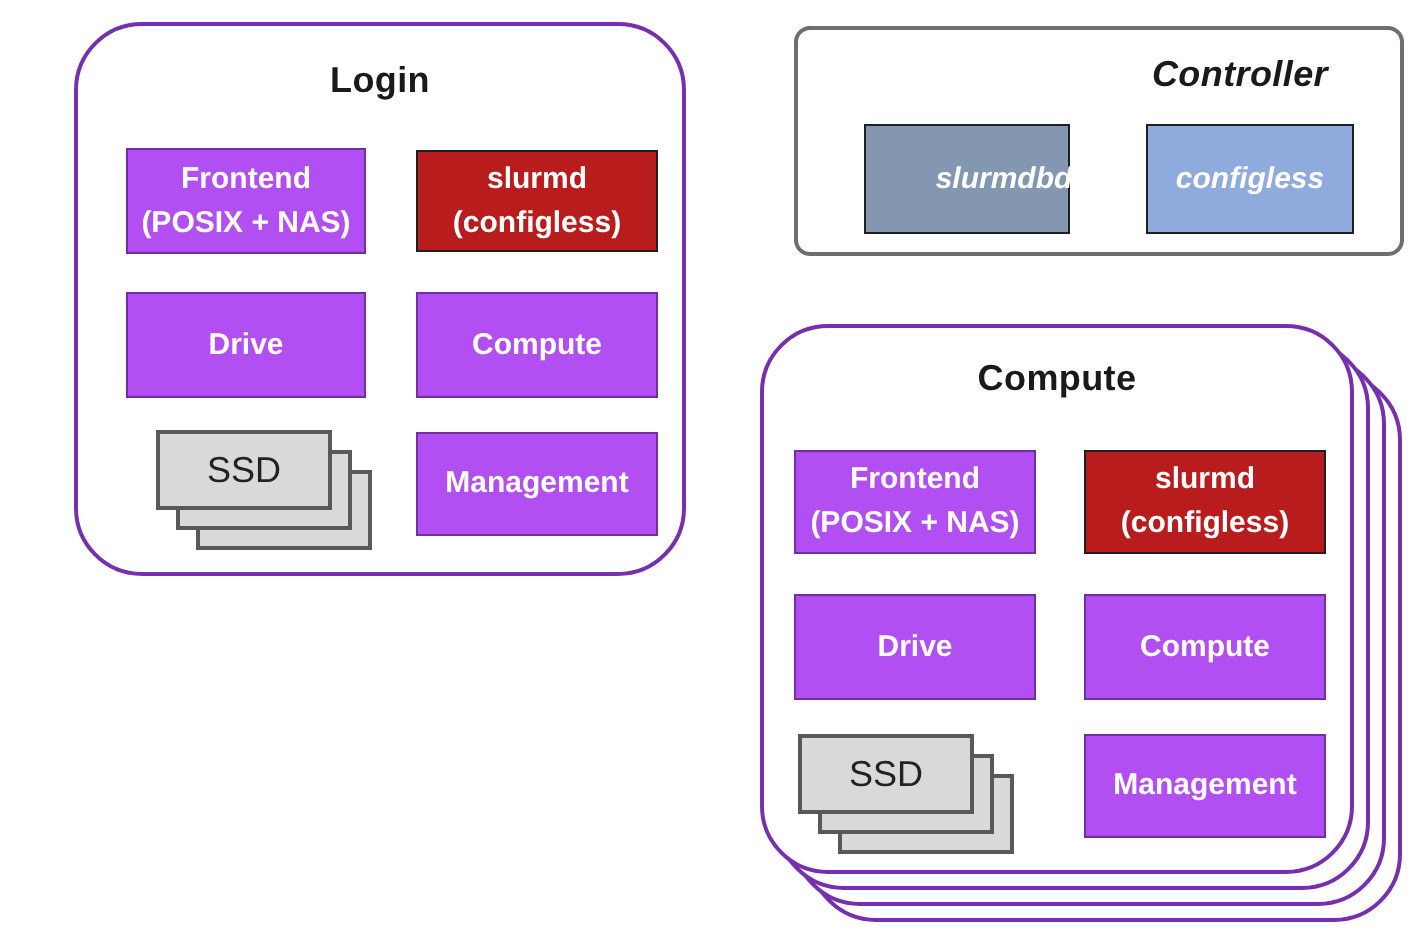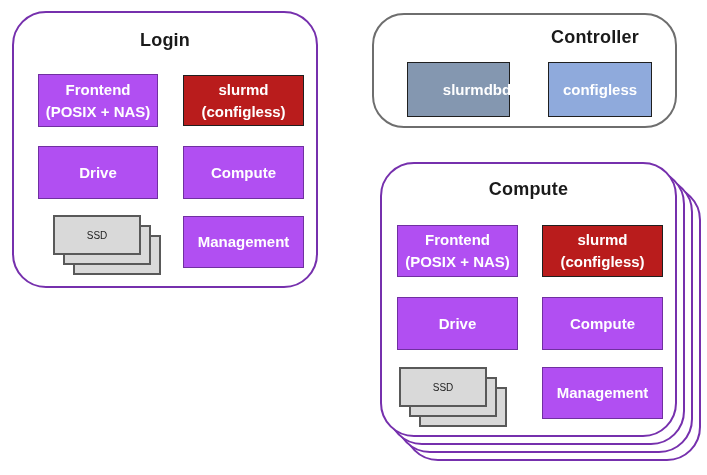--- a/index.html
+++ b/index.html
@@ -2,23 +2,23 @@
 <html><head>
 <meta charset="utf-8">
 <style>
   html,body{margin:0;padding:0;background:#ffffff;}
   #canvas{
     position:relative;width:707px;height:475px;background:#ffffff;overflow:hidden;
     font-family:"Liberation Sans", sans-serif;
   }
   .group{
     position:absolute;box-sizing:border-box;background:#ffffff;
-    border:2.5px solid #7630ad;border-radius:34px;
+    border:2.5px solid #7630ad;border-radius:34px;margin-left:25px;
   }
-  .group.gray{border:2px solid #6e6e6e;border-radius:32px;}
+  .group.gray{border:2px solid #6e6e6e;border-radius:8px;font-style:italic;}
   .layer{
     position:absolute;box-sizing:border-box;background:#ffffff;
     border:2.5px solid #7630ad;border-radius:34px;
     width:297px;height:275px;
   }
   .group-title{
     display:block;text-align:center;font-weight:bold;font-size:18px;color:#1a1a1a;
     letter-spacing:.2px;
   }
   .node{
@@ -28,21 +28,21 @@
   }
   .purple{background:#b14ff2;border:1.8px solid #7030a0;}
   .lightblue{background:#b91c1c;border:1.5px solid #1f1f1f;}
   .slate{background:#8497b0;border:1.5px solid #1f1f1f;}
   .blue{background:#8faadc;border:1.5px solid #1f1f1f;}
   .ssd-stack{position:absolute;}
   .ssd-card{
     position:absolute;box-sizing:border-box;width:88px;height:40px;
     background:#d9d9d9;border:2px solid #595959;
     display:flex;align-items:center;justify-content:center;
-    font-size:10px;color:#222222;
+    font-size:18px;color:#222222;
   }
 </style>
 </head>
 <body>
 
 <div id="canvas">
 
   <div class="group" style="left:12px;top:11px;width:306px;height:277px;">
     <span class="group-title" style="margin-top:17px;">Login</span>
 

